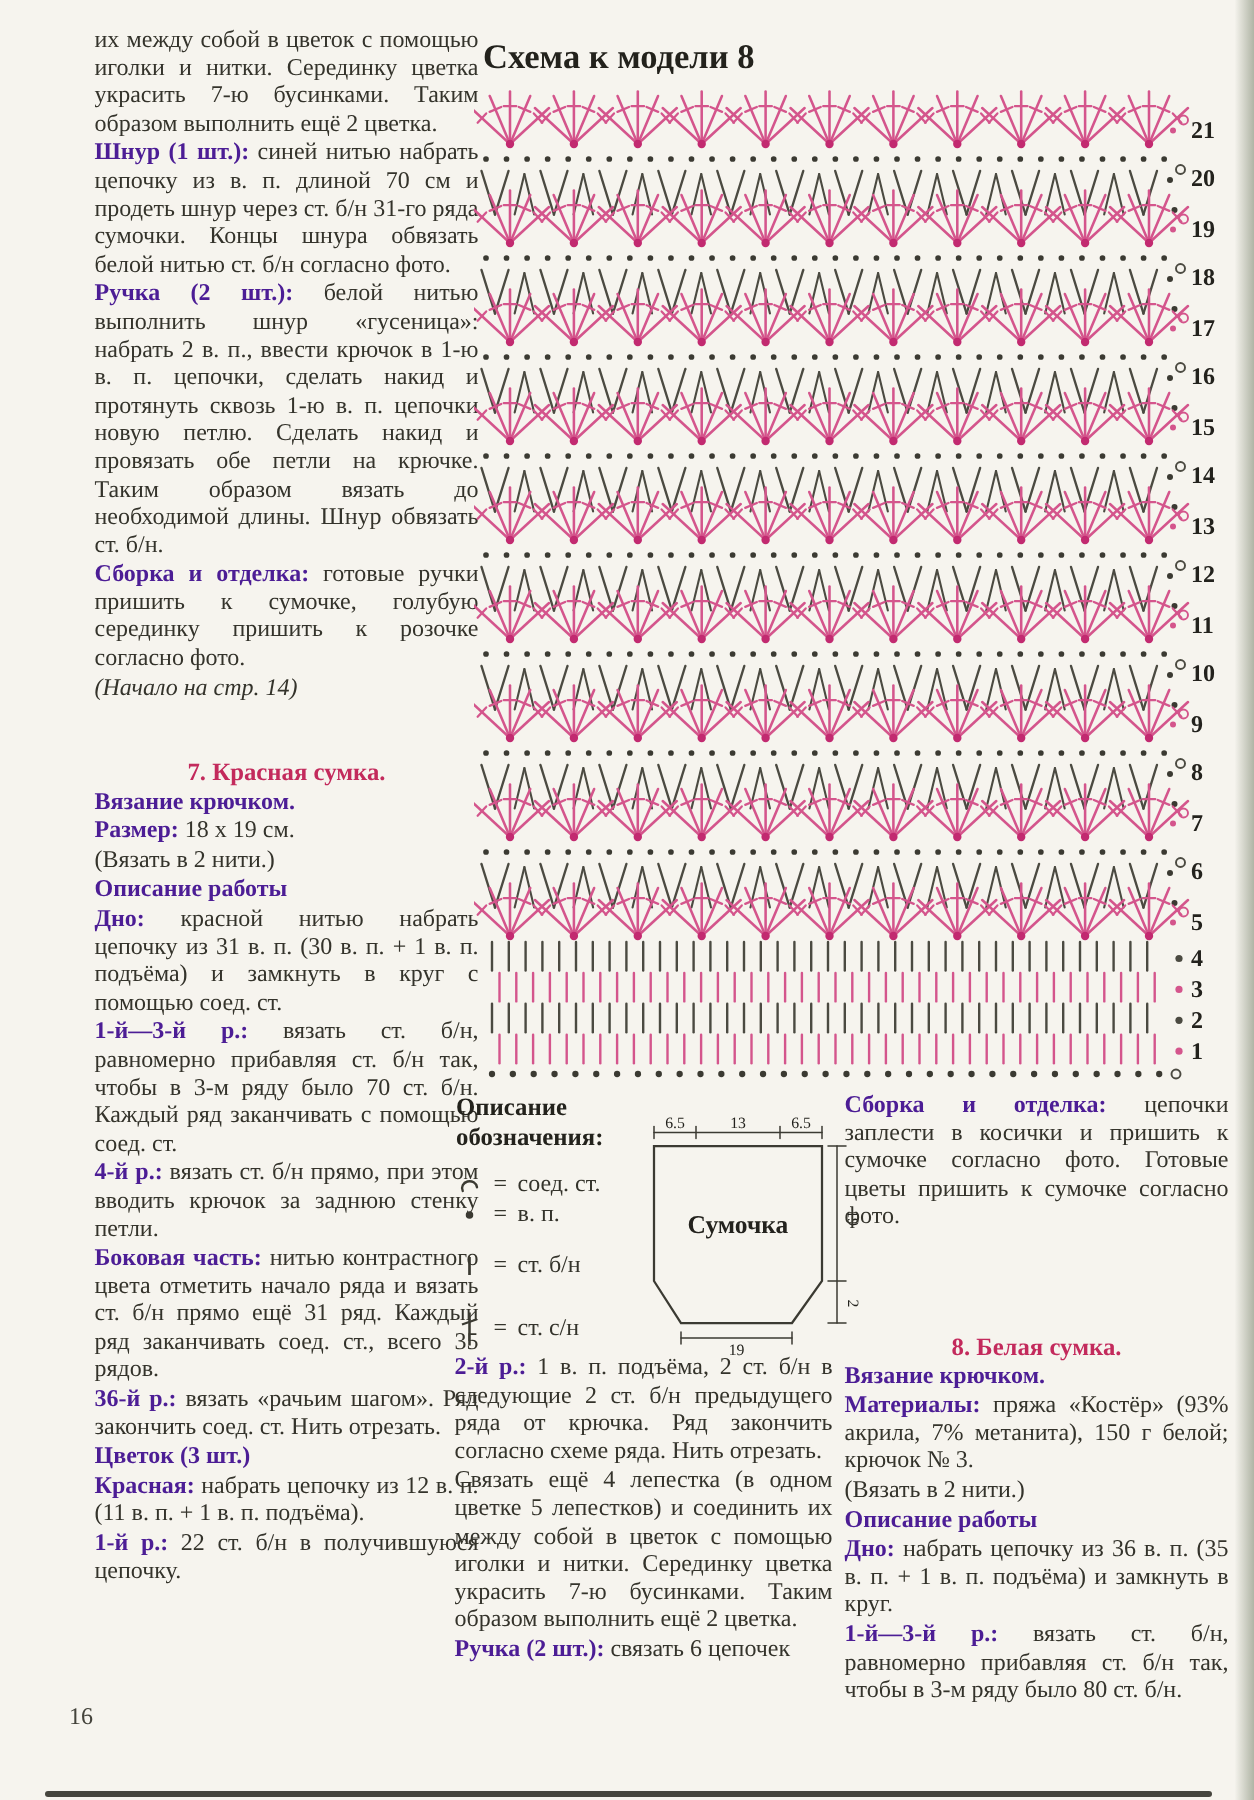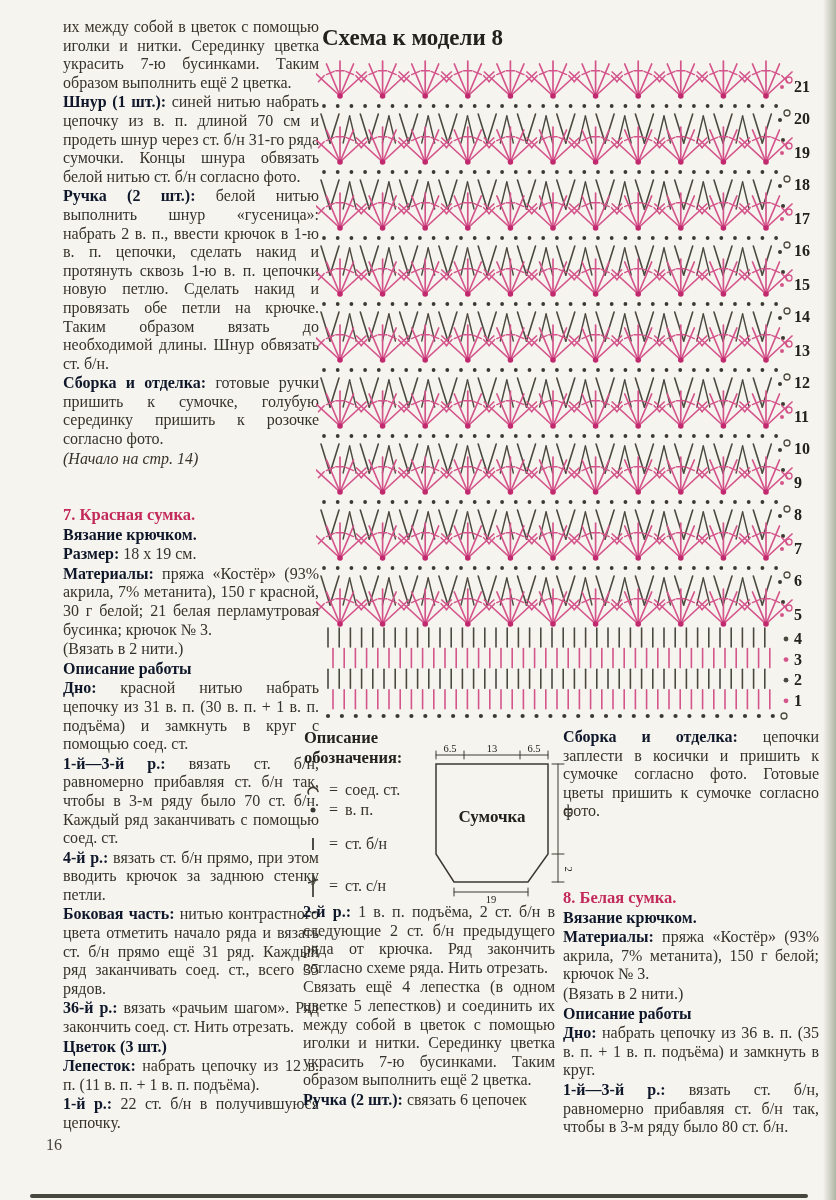--- a/index.html
+++ b/index.html
@@ -1,20 +1,20 @@
 <!DOCTYPE html>
 <html><head>
 <meta charset="utf-8">
 <style>
   html,body{margin:0;padding:0;}
   #page{position:relative;width:836px;height:1200px;background:#f6f4ee;overflow:hidden;
         font-family:"Liberation Serif","DejaVu Serif",serif;color:#34332b;}
   .col p{margin:0 0 1px 0;text-align:justify;font-size:16px;line-height:18.6px;}
-  .col p b{color:#0f172a;}
-  .col p.red-head{color:#c32a5c;font-weight:bold;margin-top:12px;font-size:16.5px;text-align:left;}
+  .col p b{color:#4c1d95;}
+  .col p.red-head{color:#c32a5c;font-weight:bold;margin-top:12px;font-size:16.5px;text-align:center;}
   .abs{position:absolute;}
   #left-col-a{left:63px;top:18px;width:256px;}
   #left-col-b{left:63px;top:506px;width:256px;}
   #page-num{left:46px;top:1136px;font-size:16px;color:#44433b;}
   #chart-title{left:322px;top:25px;font-size:23px;font-weight:bold;color:#23221c;}
   #chart-wrap{left:316px;top:50px;}
   #legend{left:304px;top:728px;width:132px;}
   #legend .legend-title{font-size:16.5px;font-weight:bold;color:#23221c;}
   .legend-row{display:flex;align-items:center;gap:7px;font-size:16px;}
   .legend-row .sym{width:18px;display:flex;justify-content:center;}
@@ -37,30 +37,29 @@
       <p><b>Ручка (2 шт.): </b>белой нитью выполнить шнур «гусеница»: набрать 2 в. п., ввести крючок в 1-ю в. п. цепочки, сделать накид и протянуть сквозь 1-ю в. п. цепочки новую петлю. Сделать накид и провязать обе петли на крючке. Таким образом вязать до необходимой длины. Шнур обвязать ст. б/н.</p>
       <p><b>Сборка и отделка: </b>готовые ручки пришить к сумочке, голубую серединку пришить к розочке согласно фото.</p>
       <p><i>(Начало на стр. 14)</i></p>
     </div>
 
   <div id="left-col-b" class="abs col">
     <p class="red-head" style="margin-top:0;">7. Красная сумка.</p>
     <div>
         <p><b>Вязание крючком.</b></p>
         <p><b>Размер: </b>18 х 19 см.</p>
-        <p><b>Материалы: </b>пряжа «Костёр» (93% акрила, 7% метанита), 150 г красной, 30 г белой; 21 белая перламутровая бусинка; крючок № 3.</p>
         <p>(Вязать в 2 нити.)</p>
         <p><b>Описание работы</b></p>
         <p><b>Дно: </b>красной нитью набрать цепочку из 31 в. п. (30 в. п. + 1 в. п. подъёма) и замкнуть в круг с помощью соед. ст.</p>
         <p><b>1-й—3-й р.: </b>вязать ст. б/н, равномерно прибавляя ст. б/н так, чтобы в 3-м ряду было 70 ст. б/н. Каждый ряд заканчивать с помощью соед. ст.</p>
         <p><b>4-й р.: </b>вязать ст. б/н прямо, при этом вводить крючок за заднюю стенку петли.</p>
         <p><b>Боковая часть: </b>нитью контрастного цвета отметить начало ряда и вязать ст. б/н прямо ещё 31 ряд. Каждый ряд заканчивать соед. ст., всего 35 рядов.</p>
         <p><b>36-й р.: </b>вязать «рачьим шагом». Ряд закончить соед. ст. Нить отрезать.</p>
         <p><b>Цветок (3 шт.)</b></p>
-        <p><b>Лепесток: </b>набрать цепочку из 12 в. п. (11 в. п. + 1 в. п. подъёма).</p>
+        <p><b>Красная: </b>набрать цепочку из 12 в. п. (11 в. п. + 1 в. п. подъёма).</p>
         <p><b>1-й р.: </b>22 ст. б/н в получившуюся цепочку.</p>
       </div>
   </div>
 
   <div id="page-num" class="abs">16</div>
 
   <div id="chart-title" class="abs">Схема к модели 8</div>
 
   <div id="chart-wrap" class="abs">
     <svg id="crochet-chart" width="512" height="680" viewBox="0 0 512 680">

